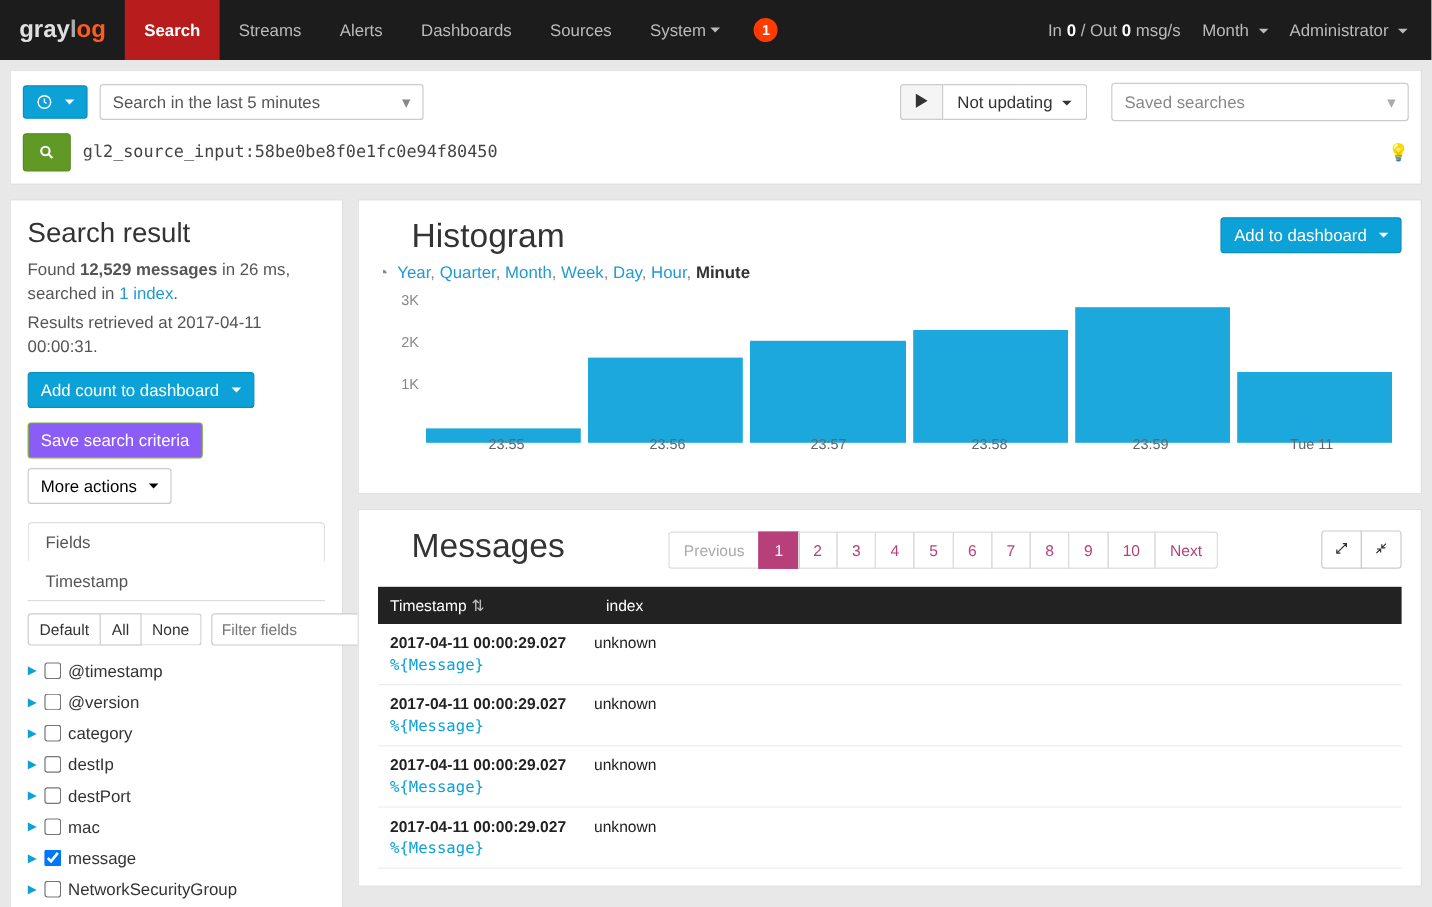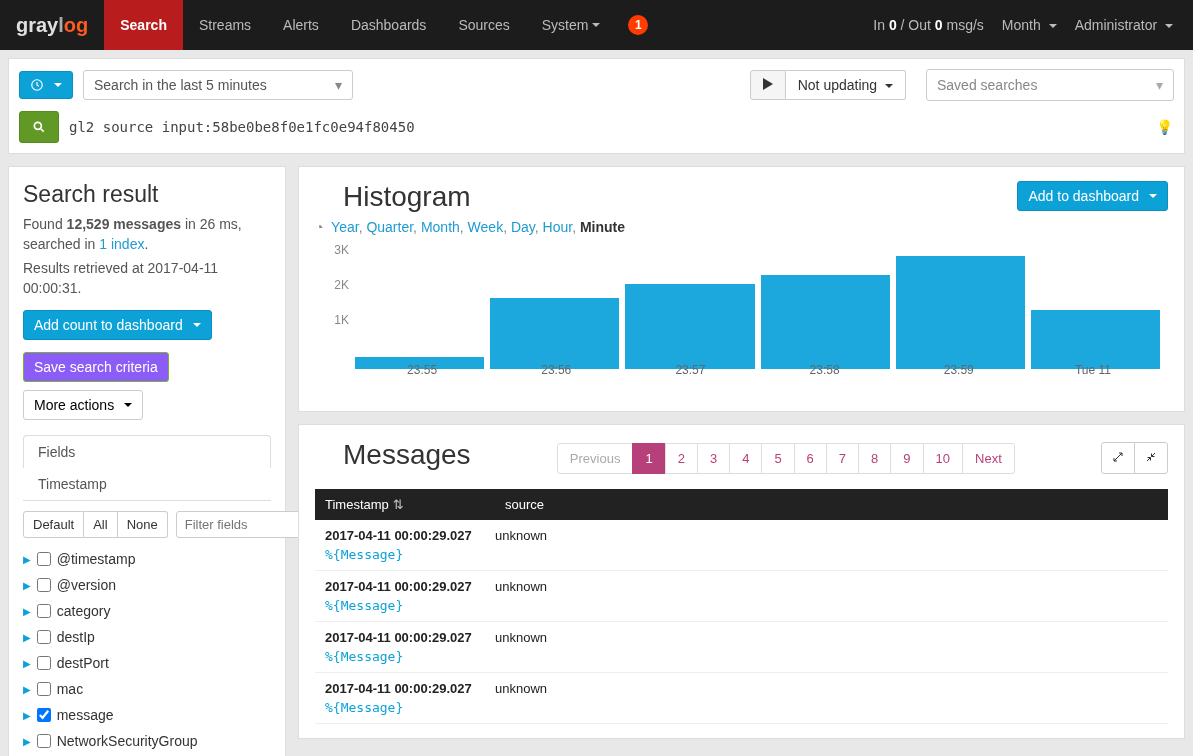--- a/index.html
+++ b/index.html
@@ -311,21 +311,21 @@
                 <path d="M4 20L20 4M14 4h6v6M10 20H4v-6"></path>
               </svg></div>
           <div class="ib"><svg width="12" height="12" viewBox="0 0 24 24" stroke="#333" stroke-width="2" fill="none">
                 <path d="M20 4l-7 7M13 5v6h6M4 20l7-7M11 19v-6H5"></path>
               </svg></div>
         </div>
       </div>
       <div class="msg-table">
         <div class="th">
           <div class="tc1"><span>Timestamp</span><span class="sorticon">⇅</span></div>
-          <div>source</div>
+          <div>index</div>
         </div>
         <div id="msg-rows">
             <div class="row">
               <div class="r1">
                 <div class="c1">2017-04-11 00:00:29.027</div>
                 <div>unknown</div>
               </div>
               <div class="r2">%{Message}</div>
             </div>
             <div class="row">

